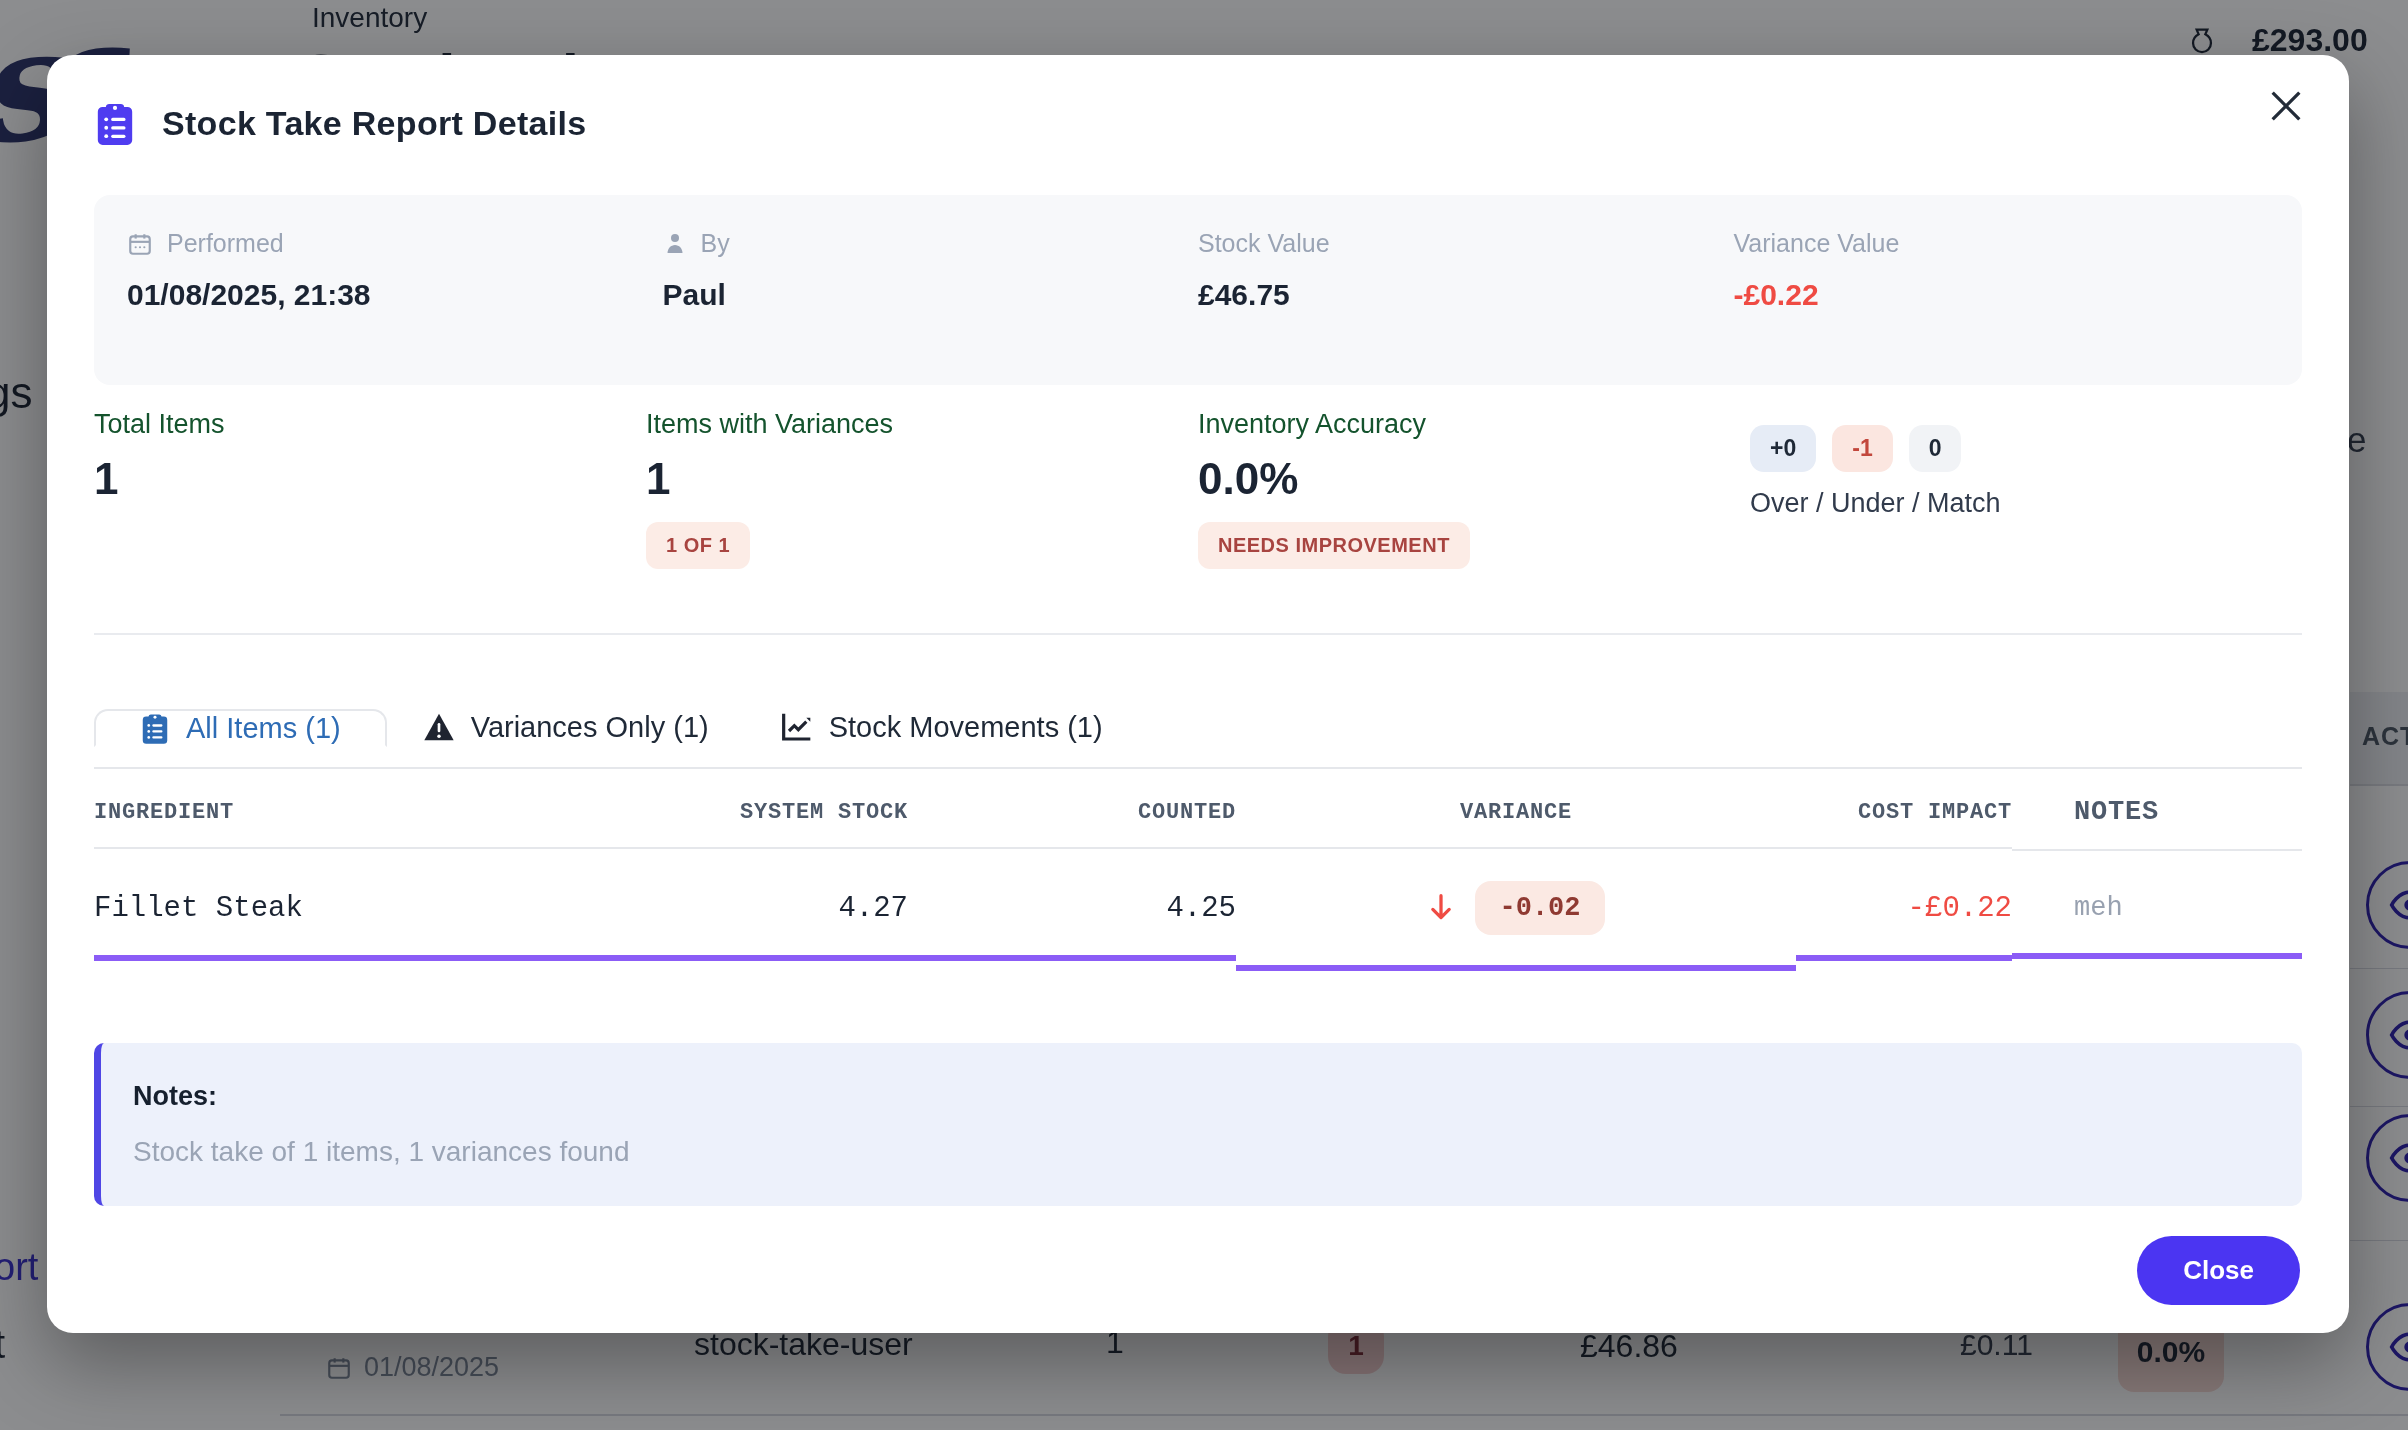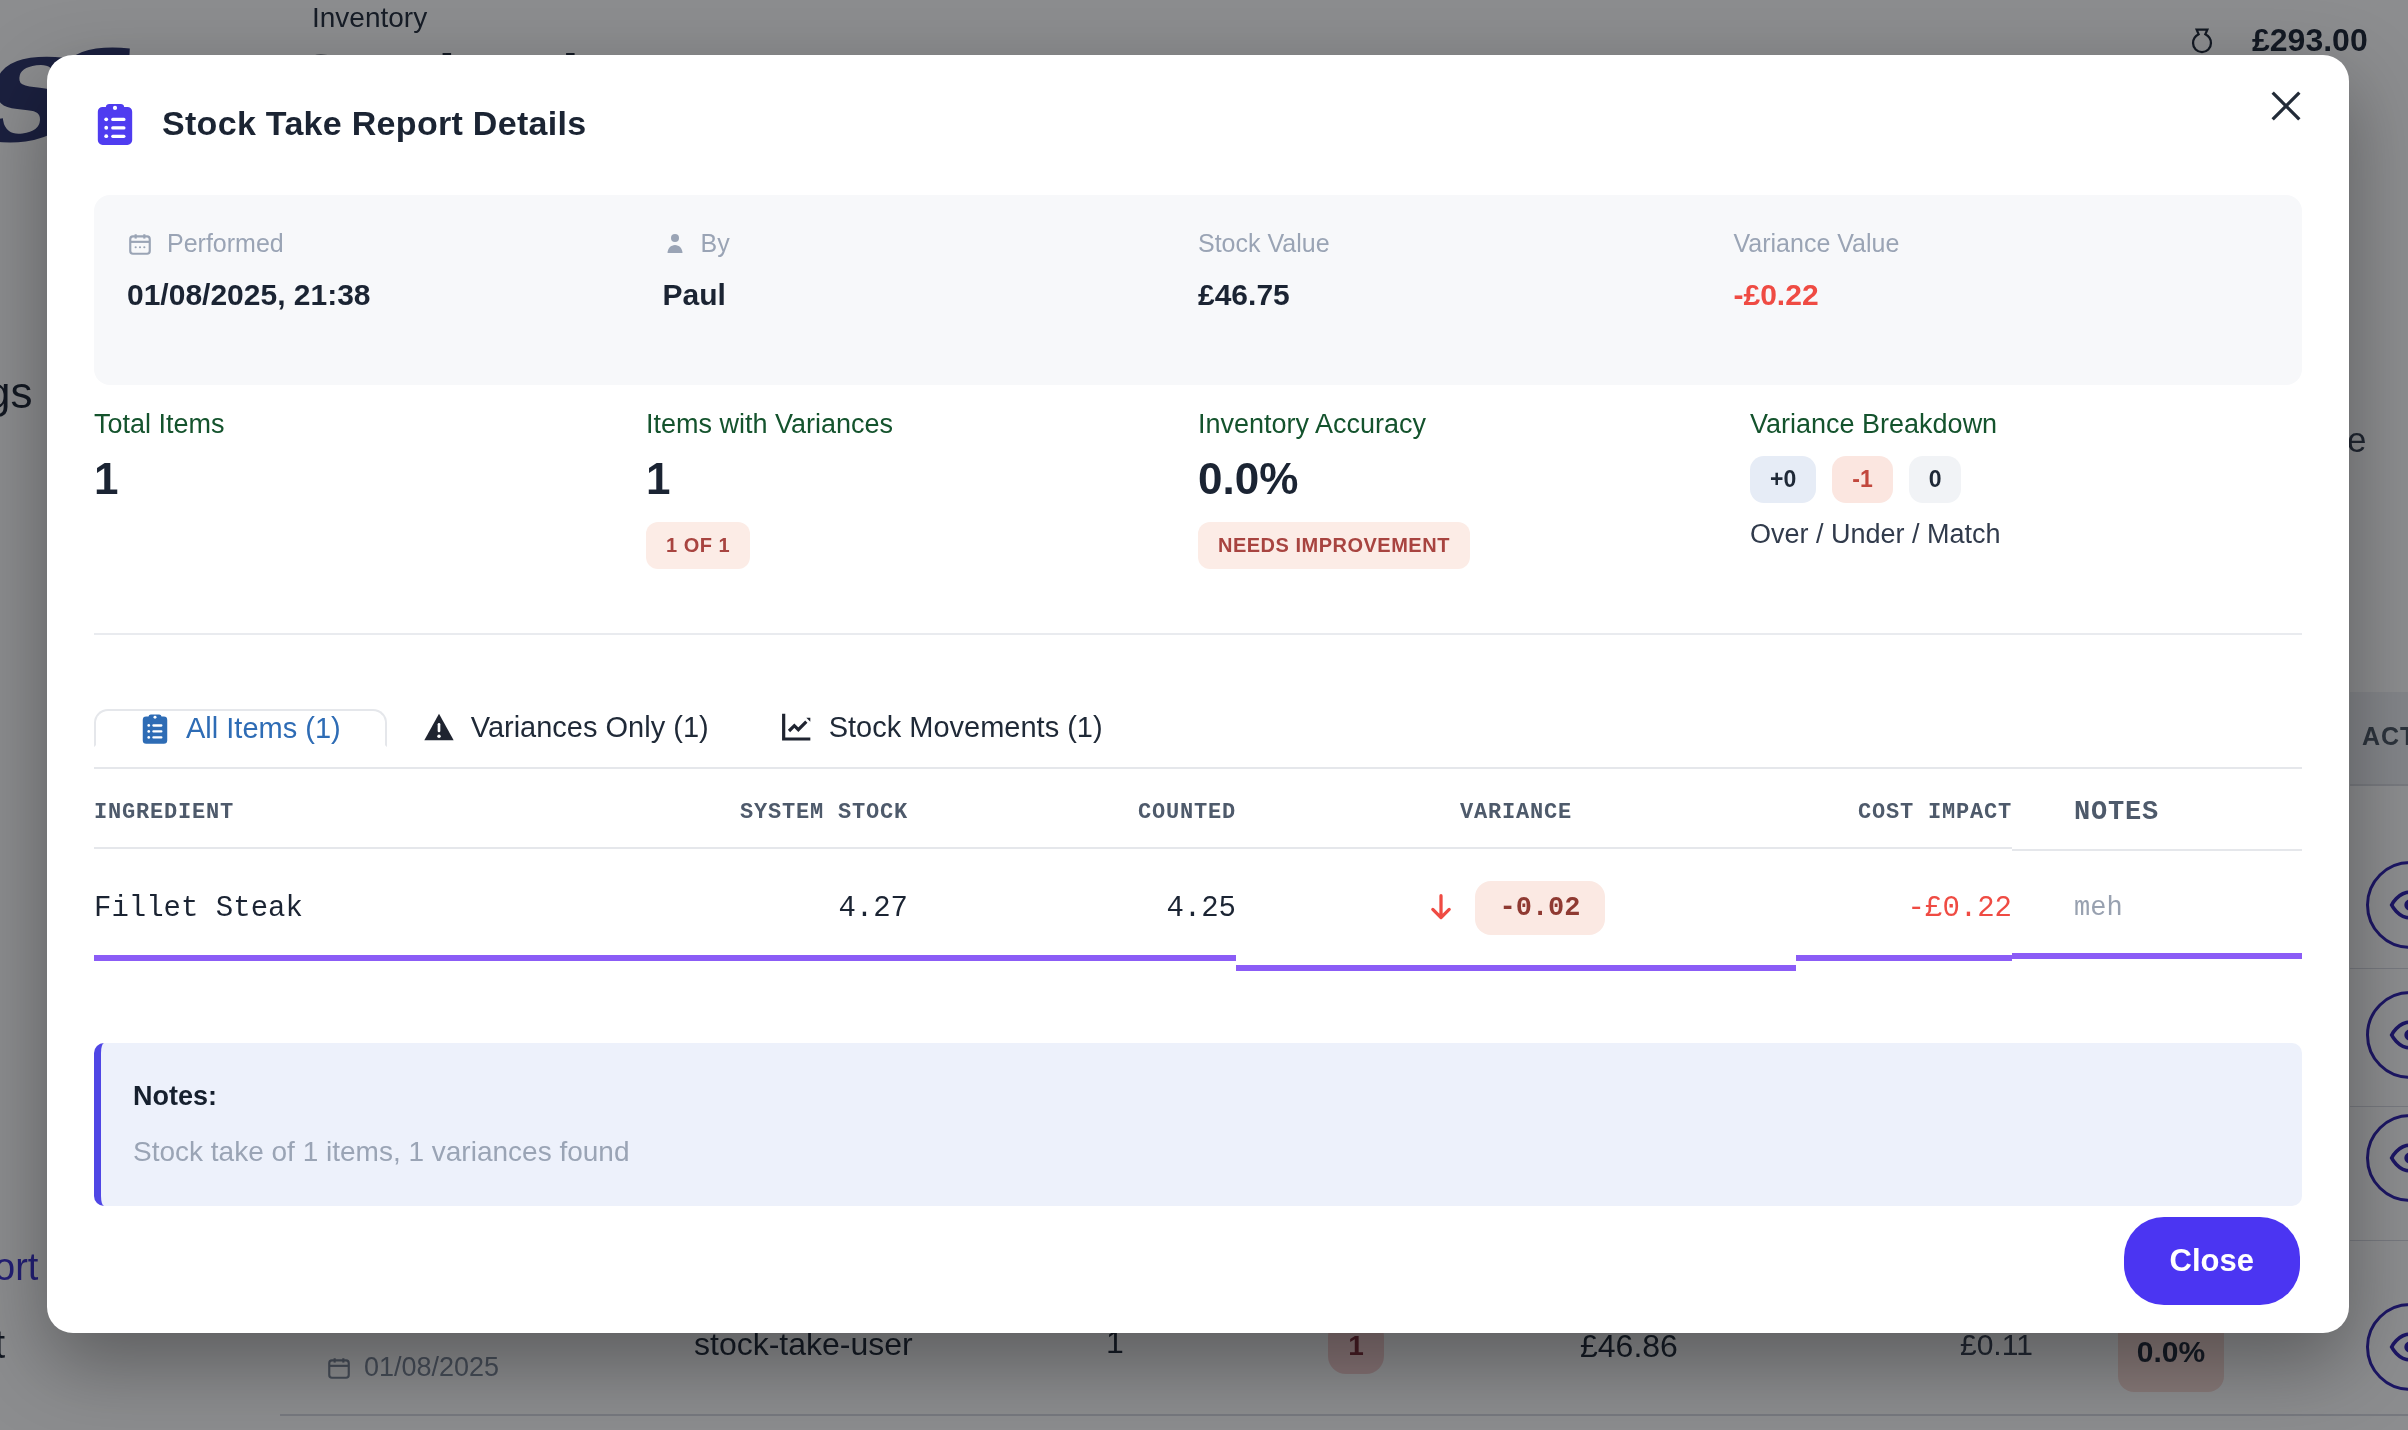--- a/index.html
+++ b/index.html
@@ -89,23 +89,23 @@
   .var-cell { display:flex; align-items:center; justify-content:center; gap:20px; }
   .var-badge { background:#fbe9e3; color:#8f3a32; font-weight:bold; font-size:27px;
                padding:12px 24px; border-radius:16px; }
   .cost-neg { color:#ef4b43; }
 
   .notes-box { margin-top:72px; background:#edf1fb; border-left:7px solid #4f46e5;
                border-radius:10px; padding:38px 32px; }
   .notes-label { font-size:27px; font-weight:bold; color:#16202e; }
   .notes-text { margin-top:24px; font-size:28px; color:#9aa4b5; }
 
-  .close-btn { position:absolute; right:49px; bottom:28px; height:88px; padding:0 46px;
+  .close-btn { position:absolute; right:49px; bottom:28px; height:69px; padding:0 46px;
                background:#4b35f2; border:none; border-radius:40px; color:#fff;
-               font-size:31px; font-weight:bold; font-family:"Liberation Sans",sans-serif; cursor:pointer;margin-top:36px; }
+               font-size:26px; font-weight:bold; font-family:"Liberation Sans",sans-serif; cursor:pointer;margin-top:36px; }
 
   svg { display:block; }
 </style>
 </head>
 <body>
 
 <div id="underlay">
   <div class="abs logo">ss</div>
   <div class="abs crumb">Inventory</div>
   <div class="abs bg-heading">Stock Tak</div>
@@ -255,21 +255,20 @@
       <div class="t-label">Items with Variances</div>
       <div class="t-value">1</div>
       <span class="pill-badge">1 OF 1</span>
     </div>
     <div>
       <div class="t-label">Inventory Accuracy</div>
       <div class="t-value">0.0%</div>
       <span class="pill-badge">NEEDS IMPROVEMENT</span>
     </div>
     <div>
-      <div class="t-label">Variance Breakdown</div>
       <div class="vb-pills">
         <span class="vb-pill vb-over">+0</span>
         <span class="vb-pill vb-under">-1</span>
         <span class="vb-pill vb-match">0</span>
       </div>
       <div class="vb-caption">Over / Under / Match</div>
     </div>
   </div>
 
   <div class="divider"></div>

